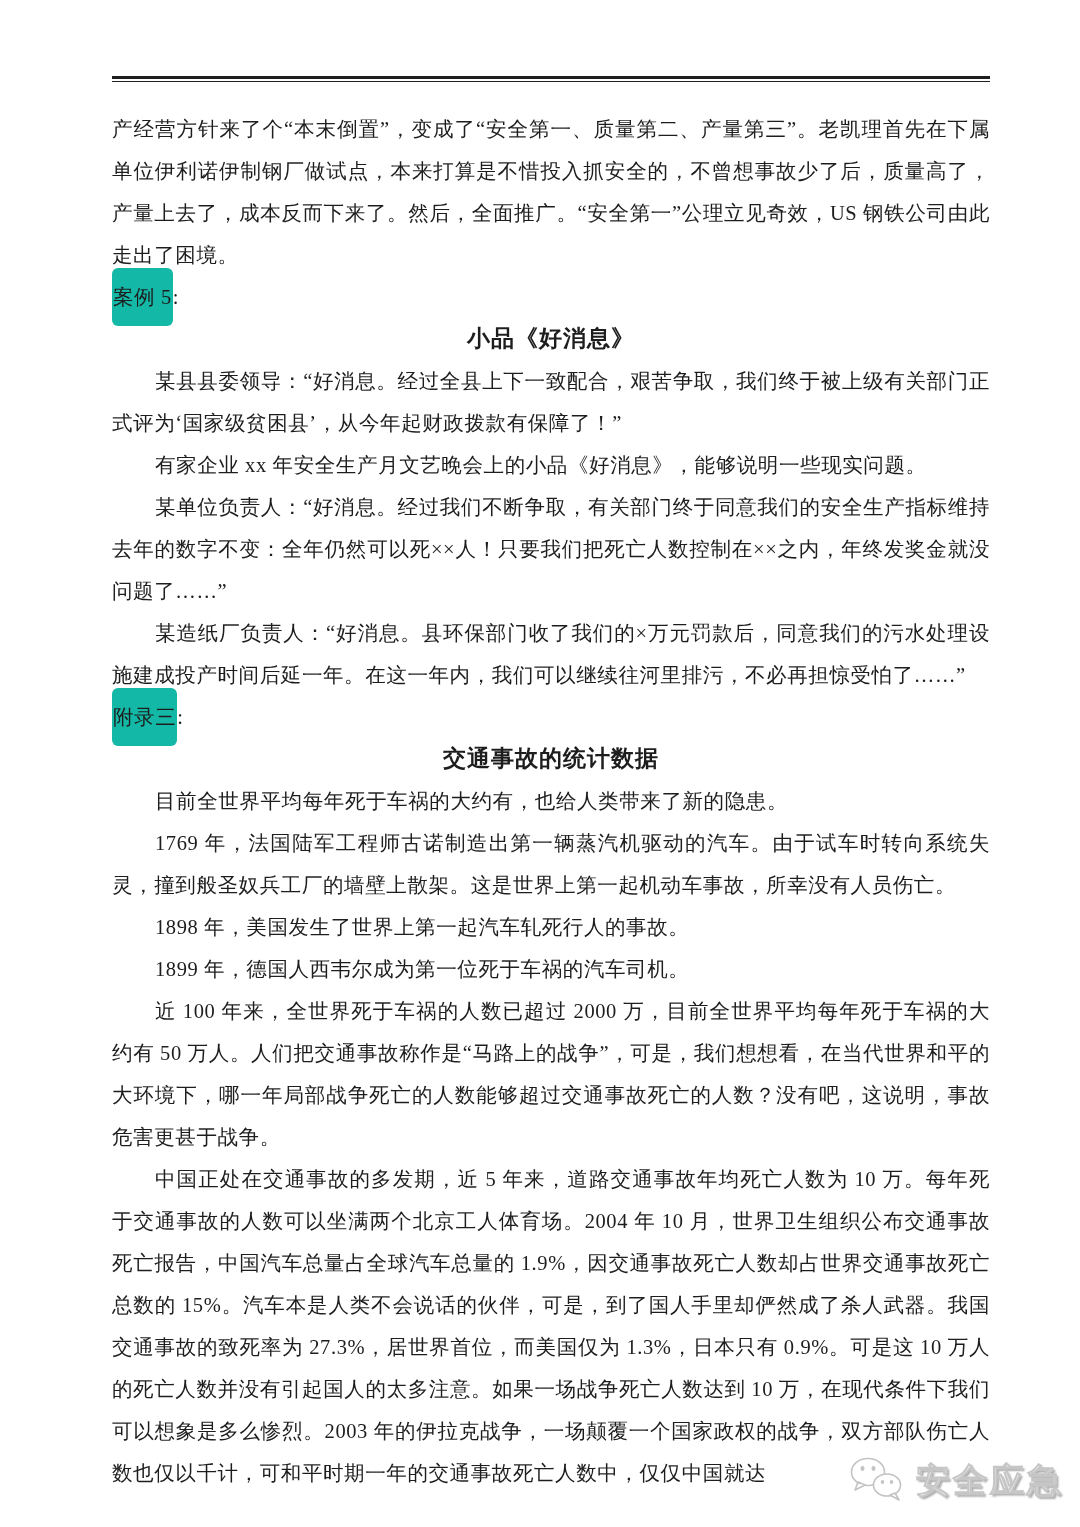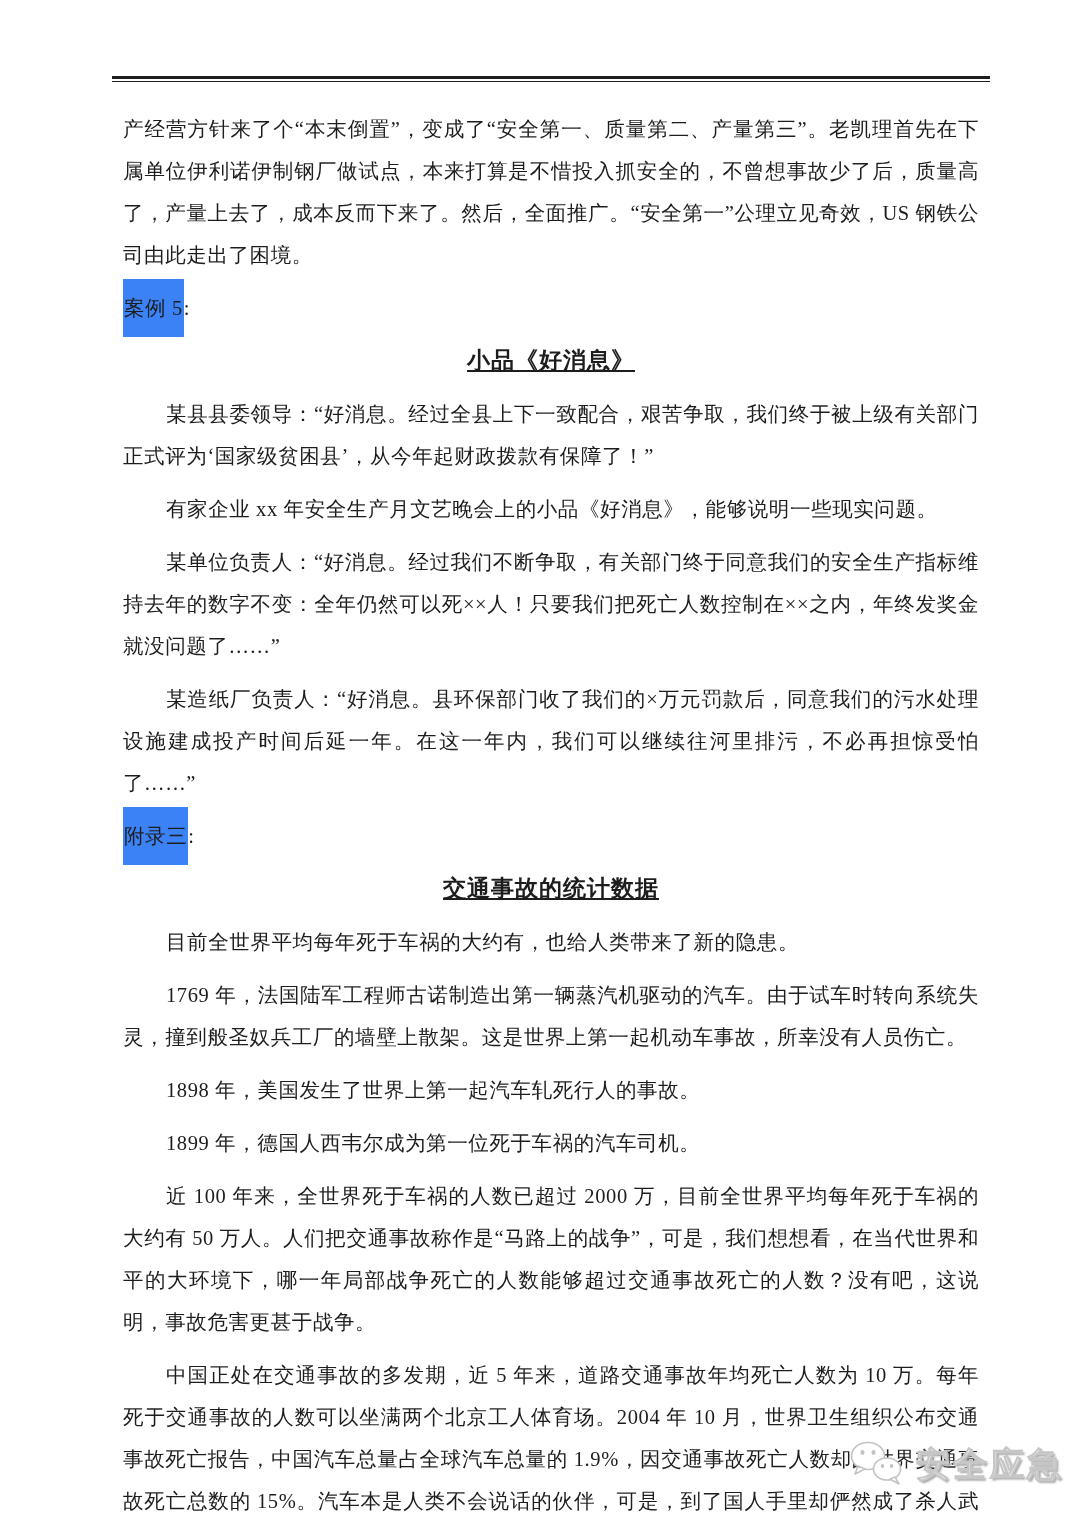--- a/index.html
+++ b/index.html
@@ -14,46 +14,46 @@
   .page {
     padding: 76px 90px 0 112px;
   }
   .top-rule {
     height: 2px;
     border-top: 3px solid #1e1e1e;
     border-bottom: 1px solid #1e1e1e;
     margin-bottom: 26px;
   }
   .doc p, .doc .label-line, .doc h2 {
-    margin: 11px;
+    margin: 0;
     font-size: 20.5px;
     line-height: 42px;
     letter-spacing: 0.6px;
   }
   .doc p {
     text-align: justify;
     text-indent: 43px;
   }
   .doc p.no-indent { text-indent: 0; }
   .doc h2 {
     text-align: center;
     font-weight: bold;
     font-size: 23px;
     letter-spacing: 1px;
-    text-decoration: underline;
   }
   .label-line { text-indent: 0; }
   .hl {
-    background: #3b82f6;
+    background: #14b8a6;
     padding: 18px 1px;
+    border-radius: 6px;
   }
   .watermark {
     position: absolute;
     right: 16px;
-    bottom: 36px;
+    bottom: 20px;
     display: flex;
     align-items: center;
     gap: 10px;
     user-select: none;
   }
   .watermark .wm-text {
     font-family: "Liberation Sans", "DejaVu Sans", sans-serif;
     font-weight: bold;
     font-size: 34px;
     letter-spacing: 3px;

